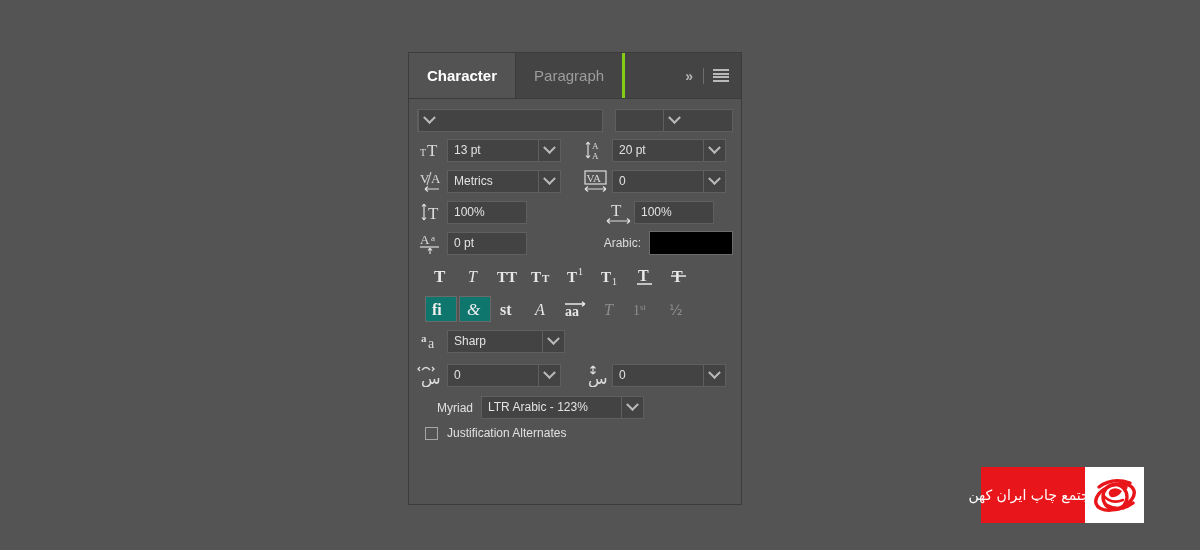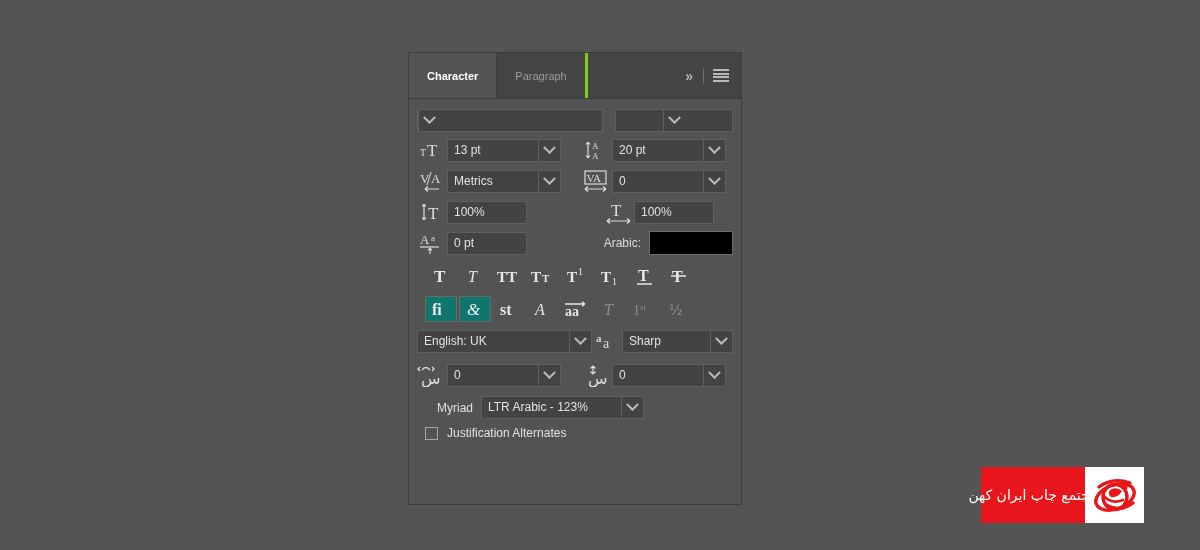--- a/index.html
+++ b/index.html
@@ -29,21 +29,21 @@
     height: 45px;
     background: #444444;
     display: flex;
     align-items: stretch;
     position: relative;
     border-bottom: 1px solid #3c3c3c;
   }
   .tab {
     display: flex; align-items: center; justify-content: center;
     padding: 0 18px;
-    font-size: 11px;
+    font-size: 15px;
     color: #9d9d9d;
     cursor: pointer;
     box-sizing: border-box;
     user-select: none;
   }
   .tab.active {
     background: #535353;
     color: #ffffff;
     font-weight: bold;
     border-right: 1px solid #3c3c3c;
@@ -428,26 +428,20 @@
           </svg>
       </div>
       <div class="gbtn dim">
         <svg width="24" height="20" viewBox="0 0 24 20">
             <text x="2" y="16" font-family="DejaVu Sans, sans-serif" font-size="14" fill="#8e8e8e">½</text>
           </svg>
       </div>
     </div>
 
     <div class="row" style="margin-top:6px">
-      <div class="field f-lang">
-        <span class="val">English: UK</span>
-        <span class="arrow">
-            <span class="chev"></span>
-          </span>
-      </div>
       <span class="ic">
         <svg width="24" height="22" viewBox="0 0 24 22">
           <text x="1" y="12" font-family="Liberation Serif, serif" font-size="11" font-weight="bold" fill="#dcdcdc">a</text>
           <text x="8" y="18" font-family="Liberation Serif, serif" font-size="14" fill="#dcdcdc">a</text>
         </svg>
       </span>
       <div class="field f-aa">
         <span class="val">Sharp</span>
         <span class="arrow">
             <span class="chev"></span>

